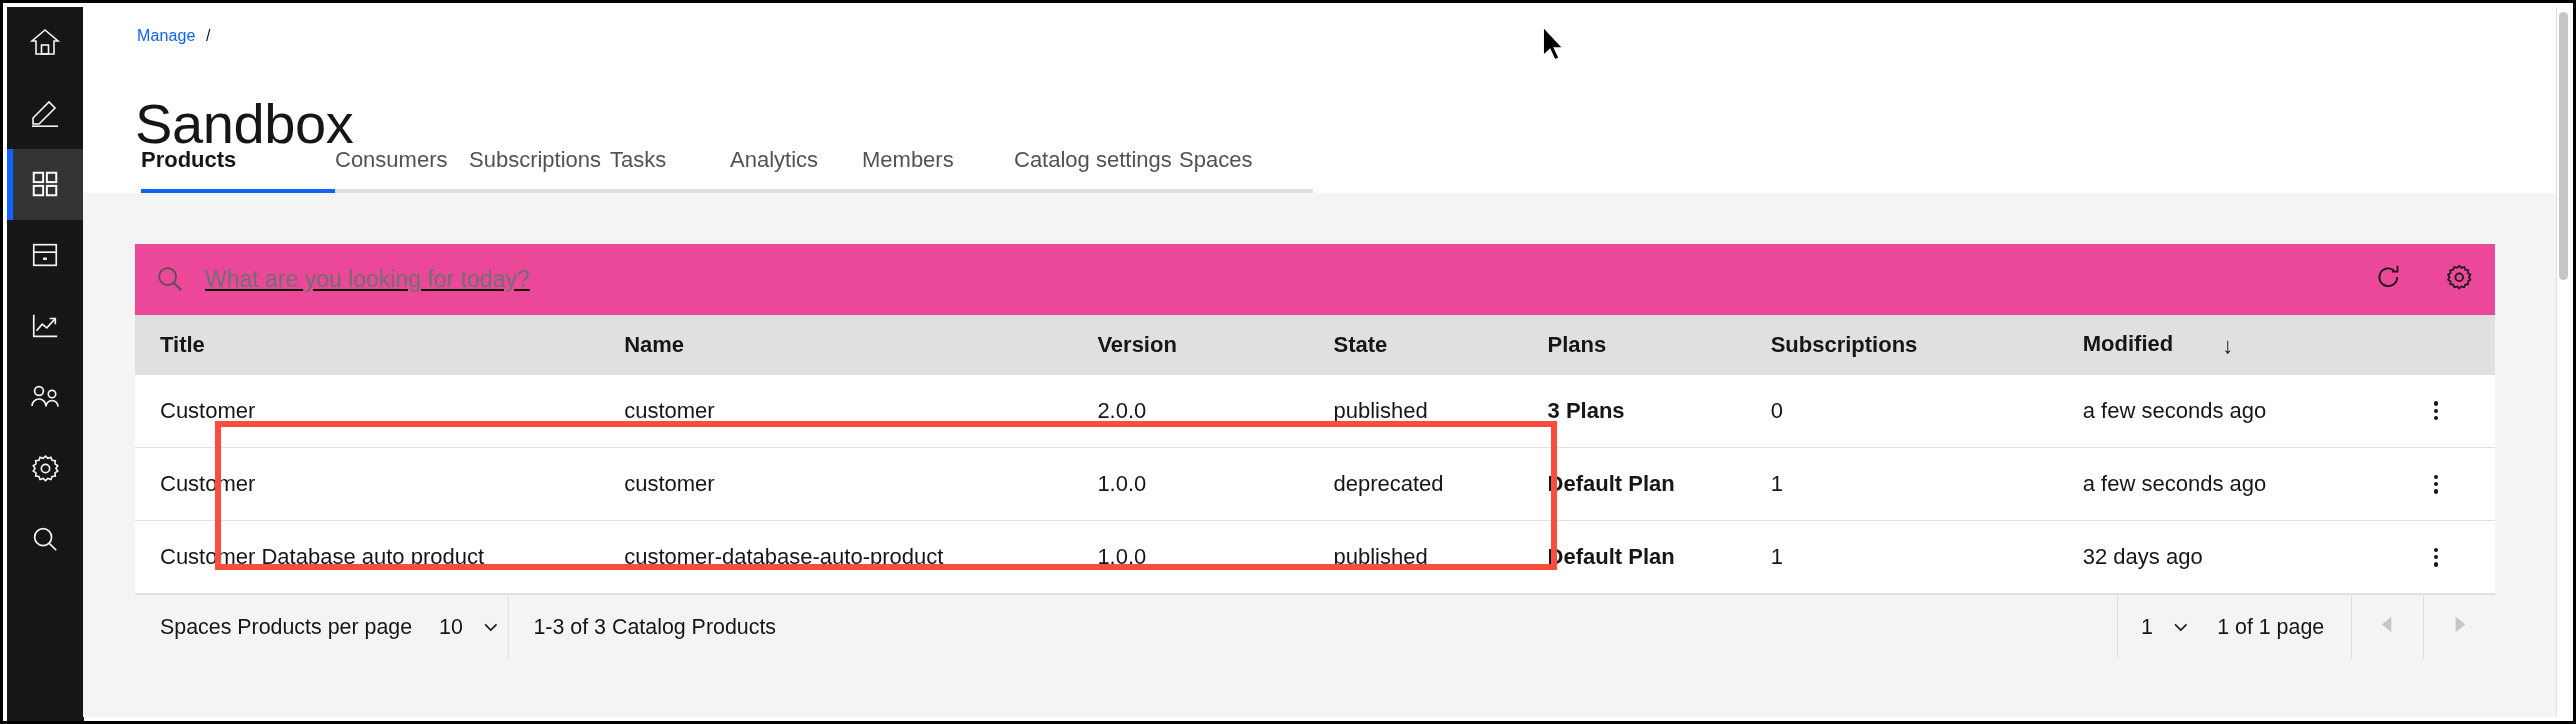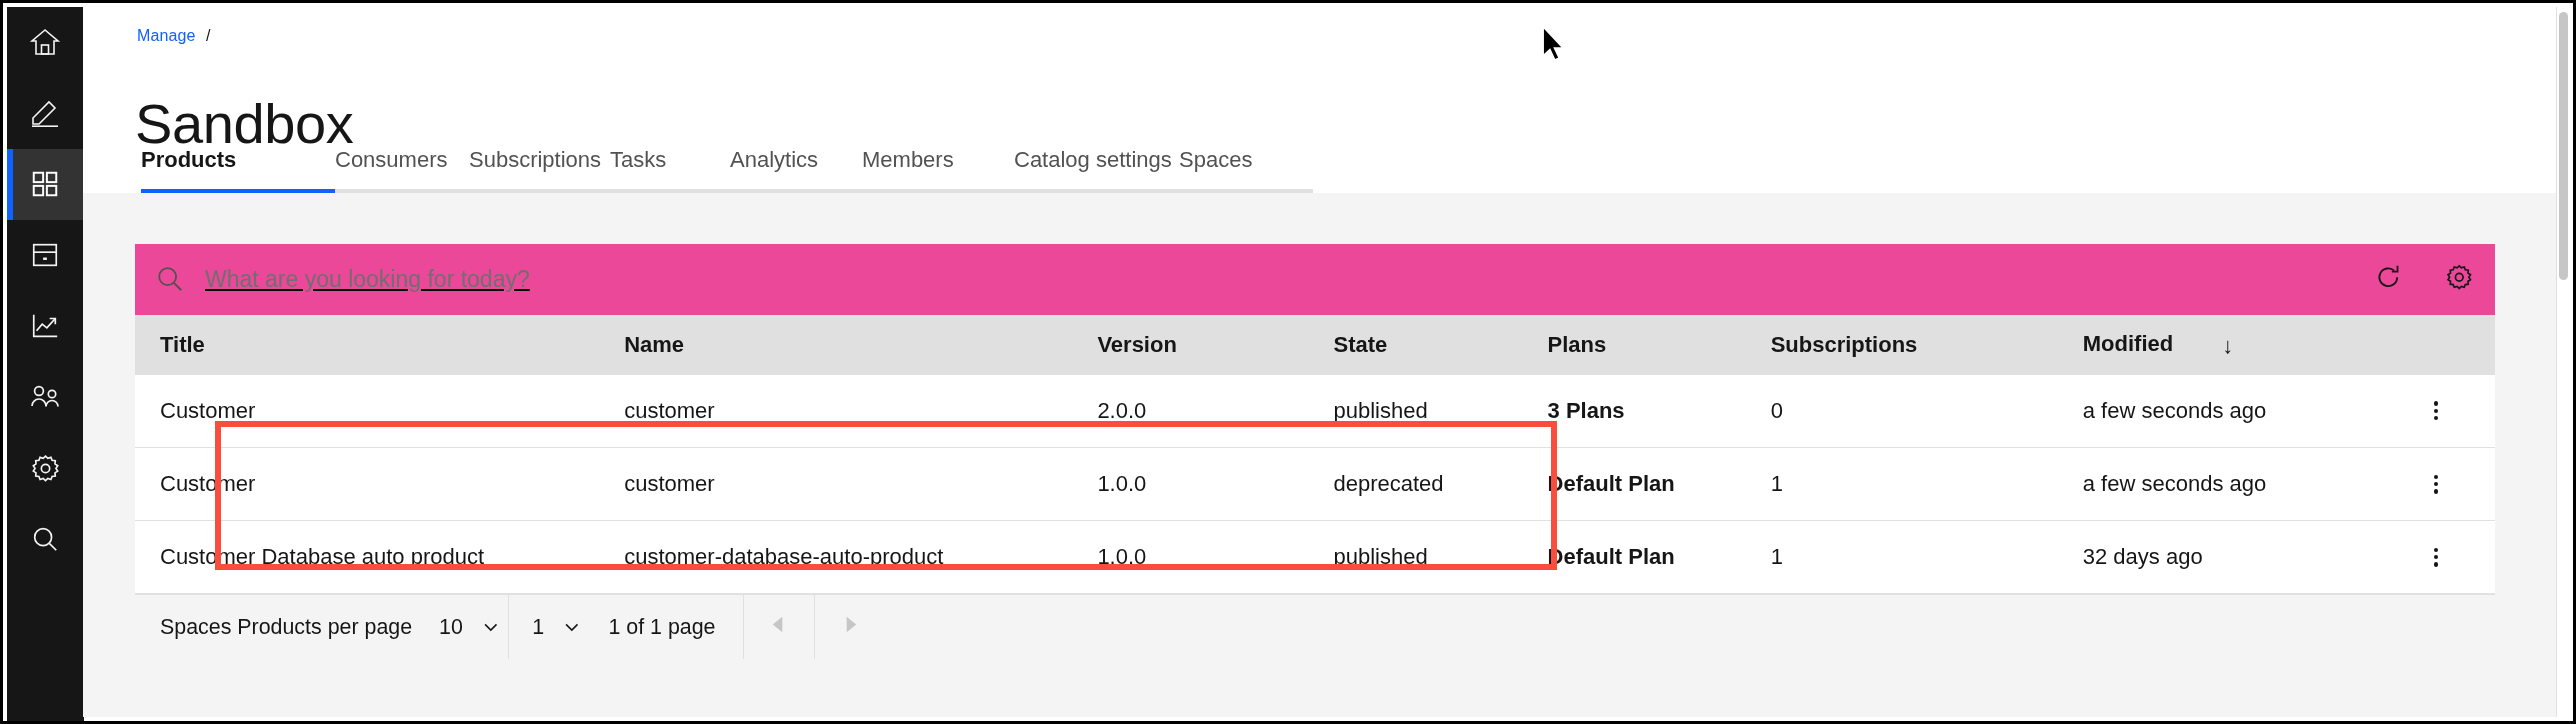--- a/index.html
+++ b/index.html
@@ -568,20 +568,23 @@
           <span class="pg-select">
             <span class="val">10</span>
             <span class="chev">
               <svg width="19.6" height="19.6" viewBox="0 0 24 24" fill="none" stroke="#161616" stroke-width="1.9">
                   <polyline points="5,9 12,16 19,9"></polyline>
                 </svg>
             </span>
           </span>
         </div>
         <div class="pg-divider"></div>
+        <div class="pg-range">
+          <span>1-3 of 3 Catalog Products</span>
+        </div>
         <div class="pg-right">
           <div class="pg-divider"></div>
           <div class="pg-pagesel">
             <span>1</span>
             <span class="chev" style="margin-left:18px;display:inline-flex">
               <svg width="19.6" height="19.6" viewBox="0 0 24 24" fill="none" stroke="#161616" stroke-width="1.9">
                   <polyline points="5,9 12,16 19,9"></polyline>
                 </svg>
             </span>
           </div>

